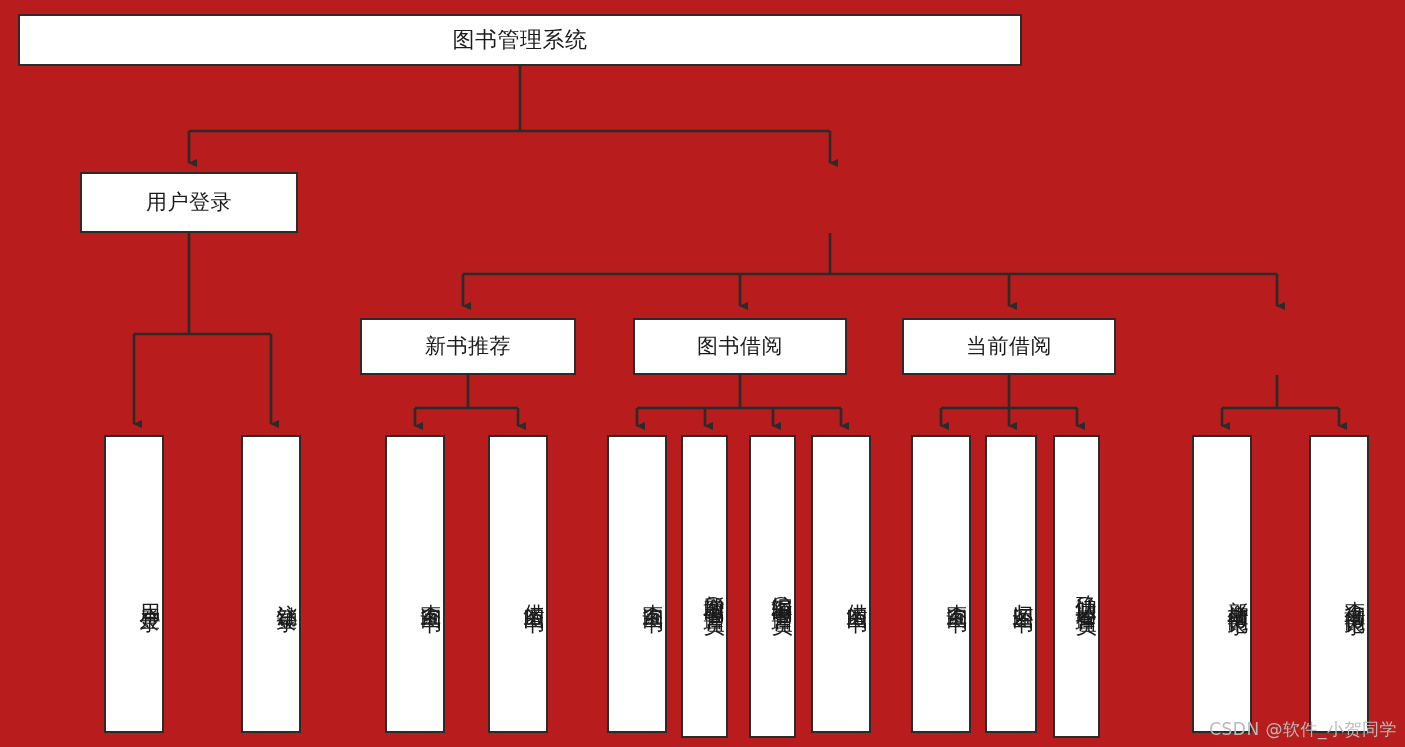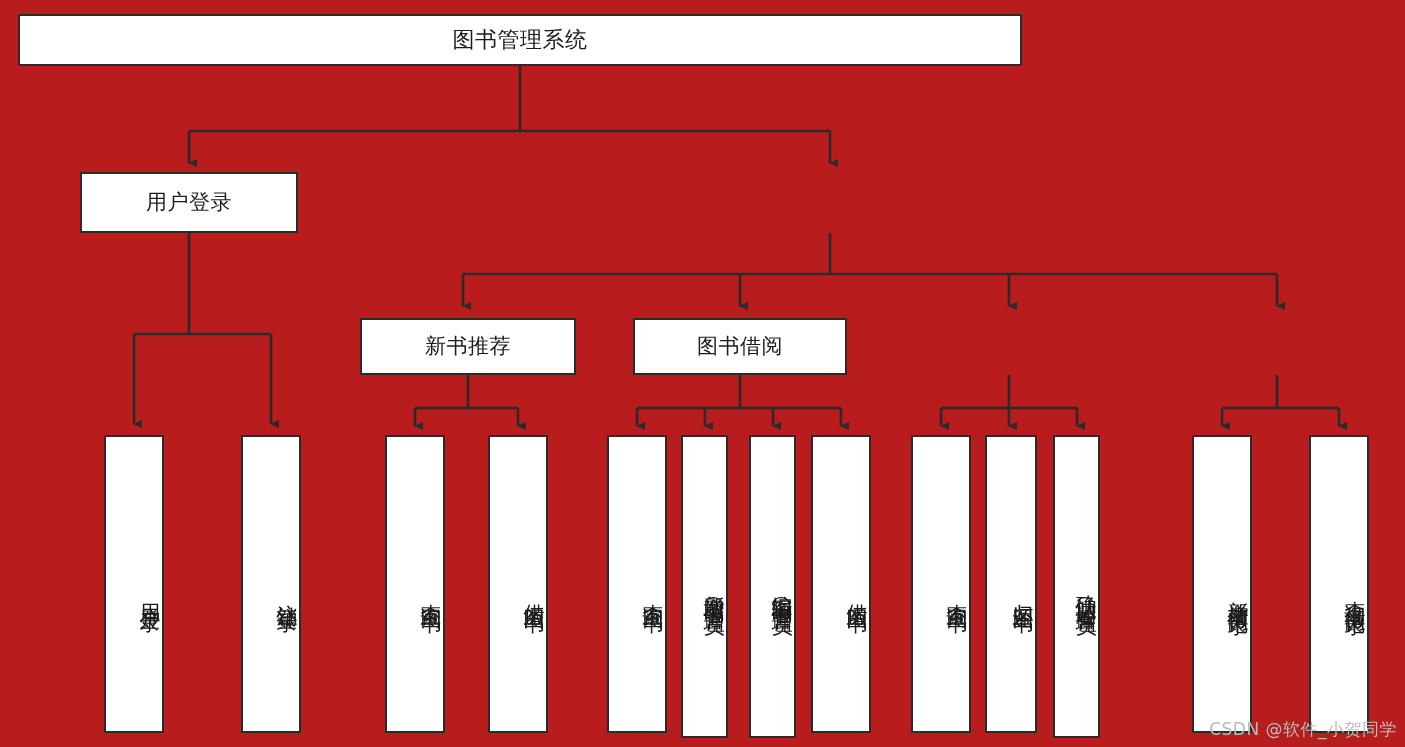--- a/index.html
+++ b/index.html
@@ -124,20 +124,21 @@
 
   <div class="node h root" style="left:18px;top:14px;width:1004px;height:52px;">图书管理系统</div>
 
   <div class="node h" style="left:80px;top:172px;width:218px;height:61px;">用户登录</div>
 
 
   <div class="node h" style="left:360px;top:318px;width:216px;height:57px;">新书推荐</div>
 
   <div class="node h" style="left:633px;top:318px;width:214px;height:57px;">图书借阅</div>
 
+  <div class="node h" style="left:902px;top:318px;width:214px;height:57px;">当前借阅</div>
 
 
   <div class="node v" style="left:104px;top:435px;width:60px;height:298px;">用户登录</div>
 
   <div class="node v" style="left:241px;top:435px;width:60px;height:298px;">注销登录</div>
 
   <div class="node v" style="left:385px;top:435px;width:60px;height:298px;">查询图书</div>
 
   <div class="node v" style="left:488px;top:435px;width:60px;height:298px;">借阅图书</div>
 

